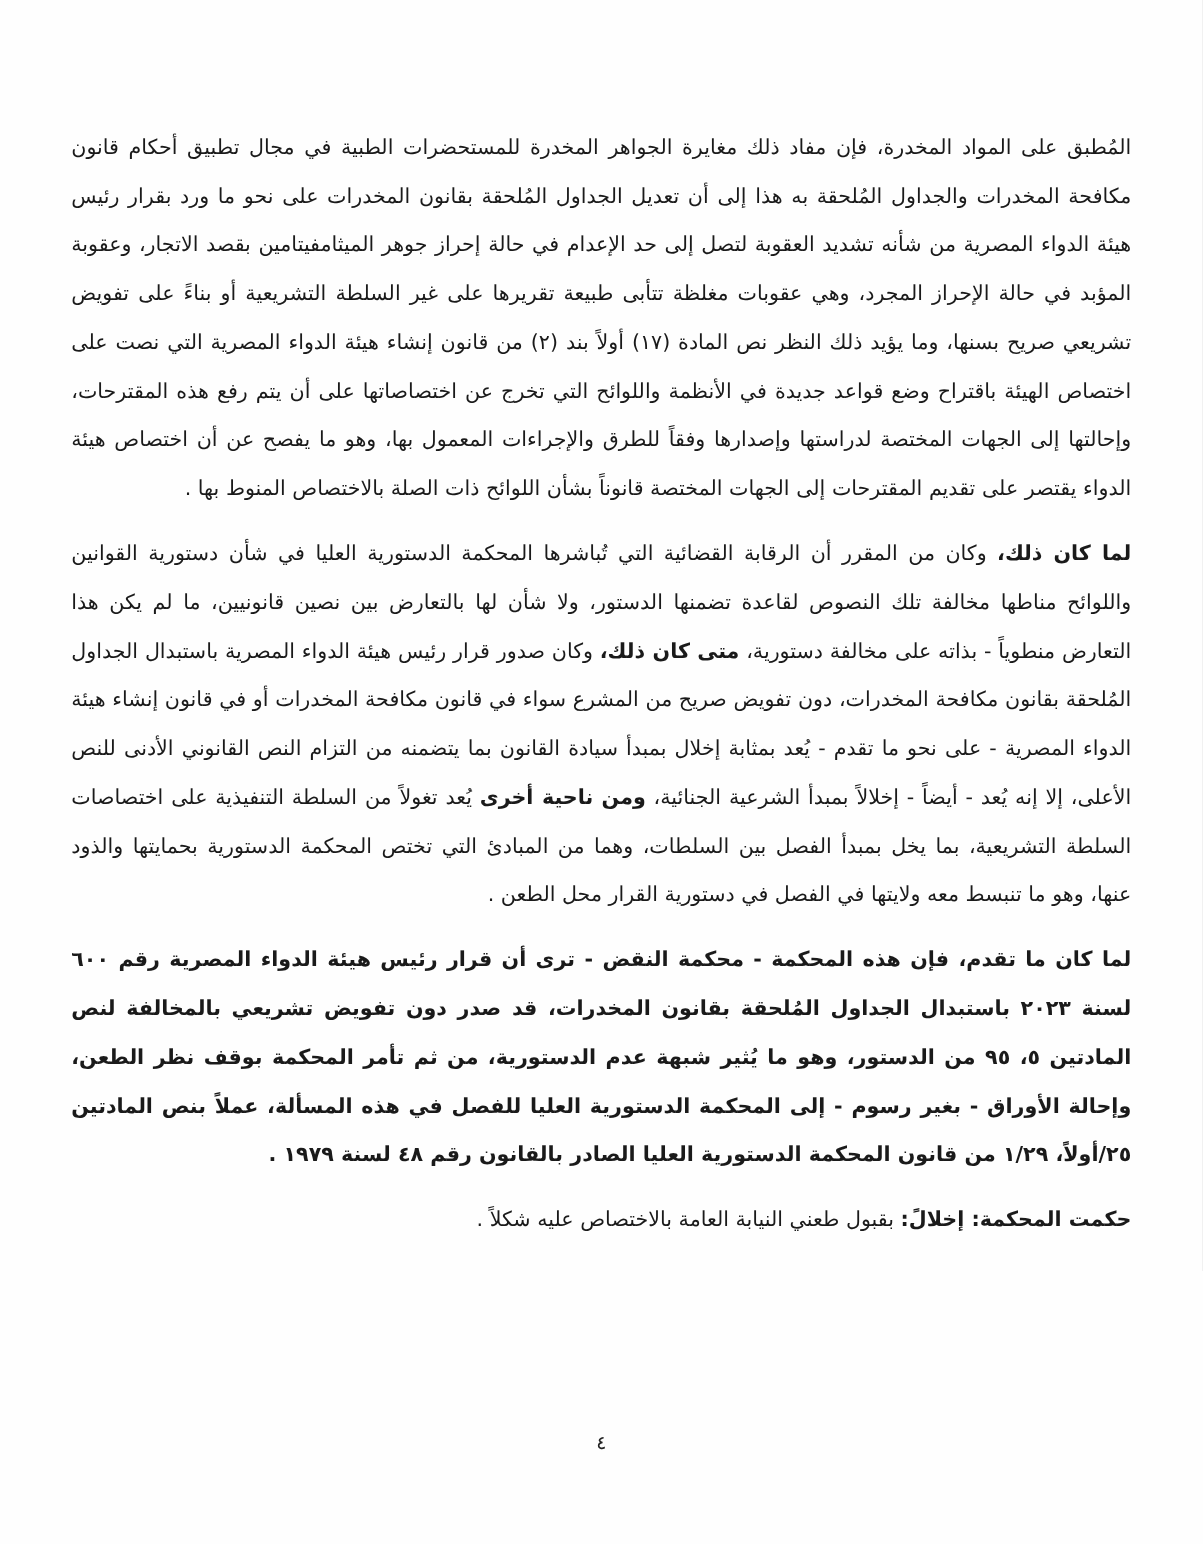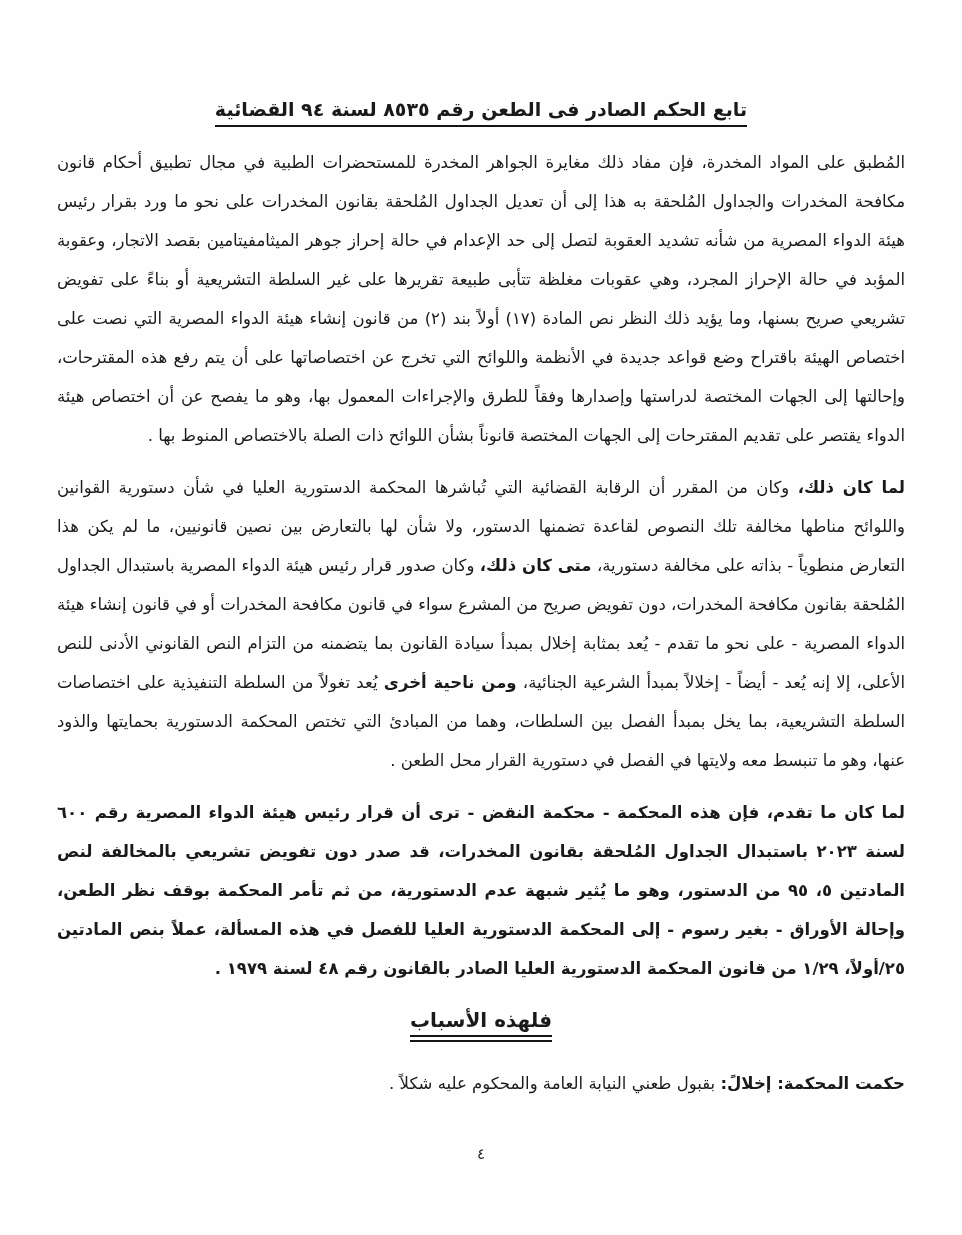--- a/index.html
+++ b/index.html
@@ -73,33 +73,27 @@
     font-size: 15px;
     color: #222;
   }
 </style>
 </head>
 <body>
 
 <div class="page">
   <div class="content">
 
-    <div class="doc-title">
-      <span class="title-text">تابع الحكم الصادر فى الطعن رقم ٨٥٣٥ لسنة ٩٤ القضائية</span>
-    </div>
 
     <p class="para"><span>المُطبق على المواد المخدرة، فإن مفاد ذلك مغايرة الجواهر المخدرة للمستحضرات الطبية في مجال تطبيق أحكام قانون مكافحة المخدرات والجداول المُلحقة به هذا إلى أن تعديل الجداول المُلحقة بقانون المخدرات على نحو ما ورد بقرار رئيس هيئة الدواء المصرية من شأنه تشديد العقوبة لتصل إلى حد الإعدام في حالة إحراز جوهر الميثامفيتامين بقصد الاتجار، وعقوبة المؤبد في حالة الإحراز المجرد، وهي عقوبات مغلظة تتأبى طبيعة تقريرها على غير السلطة التشريعية أو بناءً على تفويض تشريعي صريح بسنها، وما يؤيد ذلك النظر نص المادة (١٧) أولاً بند (٢) من قانون إنشاء هيئة الدواء المصرية التي نصت على اختصاص الهيئة باقتراح وضع قواعد جديدة في الأنظمة واللوائح التي تخرج عن اختصاصاتها على أن يتم رفع هذه المقترحات، وإحالتها إلى الجهات المختصة لدراستها وإصدارها وفقاً للطرق والإجراءات المعمول بها، وهو ما يفصح عن أن اختصاص هيئة الدواء يقتصر على تقديم المقترحات إلى الجهات المختصة قانوناً بشأن اللوائح ذات الصلة بالاختصاص المنوط بها .</span></p>
 
     <p class="para"><span class="b">لما كان ذلك،</span><span> وكان من المقرر أن الرقابة القضائية التي تُباشرها المحكمة الدستورية العليا في شأن دستورية القوانين واللوائح مناطها مخالفة تلك النصوص لقاعدة تضمنها الدستور، ولا شأن لها بالتعارض بين نصين قانونيين، ما لم يكن هذا التعارض منطوياً - بذاته على مخالفة دستورية، </span><span class="b">متى كان ذلك،</span><span> وكان صدور قرار رئيس هيئة الدواء المصرية باستبدال الجداول المُلحقة بقانون مكافحة المخدرات، دون تفويض صريح من المشرع سواء في قانون مكافحة المخدرات أو في قانون إنشاء هيئة الدواء المصرية - على نحو ما تقدم - يُعد بمثابة إخلال بمبدأ سيادة القانون بما يتضمنه من التزام النص القانوني الأدنى للنص الأعلى، إلا إنه يُعد - أيضاً - إخلالاً بمبدأ الشرعية الجنائية، </span><span class="b">ومن ناحية أخرى</span><span> يُعد تغولاً من السلطة التنفيذية على اختصاصات السلطة التشريعية، بما يخل بمبدأ الفصل بين السلطات، وهما من المبادئ التي تختص المحكمة الدستورية بحمايتها والذود عنها، وهو ما تنبسط معه ولايتها في الفصل في دستورية القرار محل الطعن .</span></p>
 
     <p class="para bold-para"><span class="b">لما كان ما تقدم، فإن هذه المحكمة - محكمة النقض - ترى أن قرار رئيس هيئة الدواء المصرية رقم ٦٠٠ لسنة ٢٠٢٣ باستبدال الجداول المُلحقة بقانون المخدرات، قد صدر دون تفويض تشريعي بالمخالفة لنص المادتين ٥، ٩٥ من الدستور، وهو ما يُثير شبهة عدم الدستورية، من ثم تأمر المحكمة بوقف نظر الطعن، وإحالة الأوراق - بغير رسوم - إلى المحكمة الدستورية العليا للفصل في هذه المسألة، عملاً بنص المادتين ٢٥/أولاً، ١/٢٩ من قانون المحكمة الدستورية العليا الصادر بالقانون رقم ٤٨ لسنة ١٩٧٩ .</span></p>
 
-    <div class="section-heading">
-      <span class="heading-outer"><span class="heading-inner">فلهذه الأسباب</span></span>
-    </div>
 
-    <p class="para ruling-para"><span class="b">حكمت المحكمة: إخلالً:</span><span> بقبول طعني النيابة العامة والمحكوم عليه شكلاً .</span></p>
+    <p class="para ruling-para"><span class="b">حكمت المحكمة: إخلالً:</span><span> بقبول طعني النيابة العامة بالاختصاص عليه شكلاً .</span></p>
 
 
   </div>
 
   <div class="page-number">٤</div>
 </div>
 
 </body></html>

